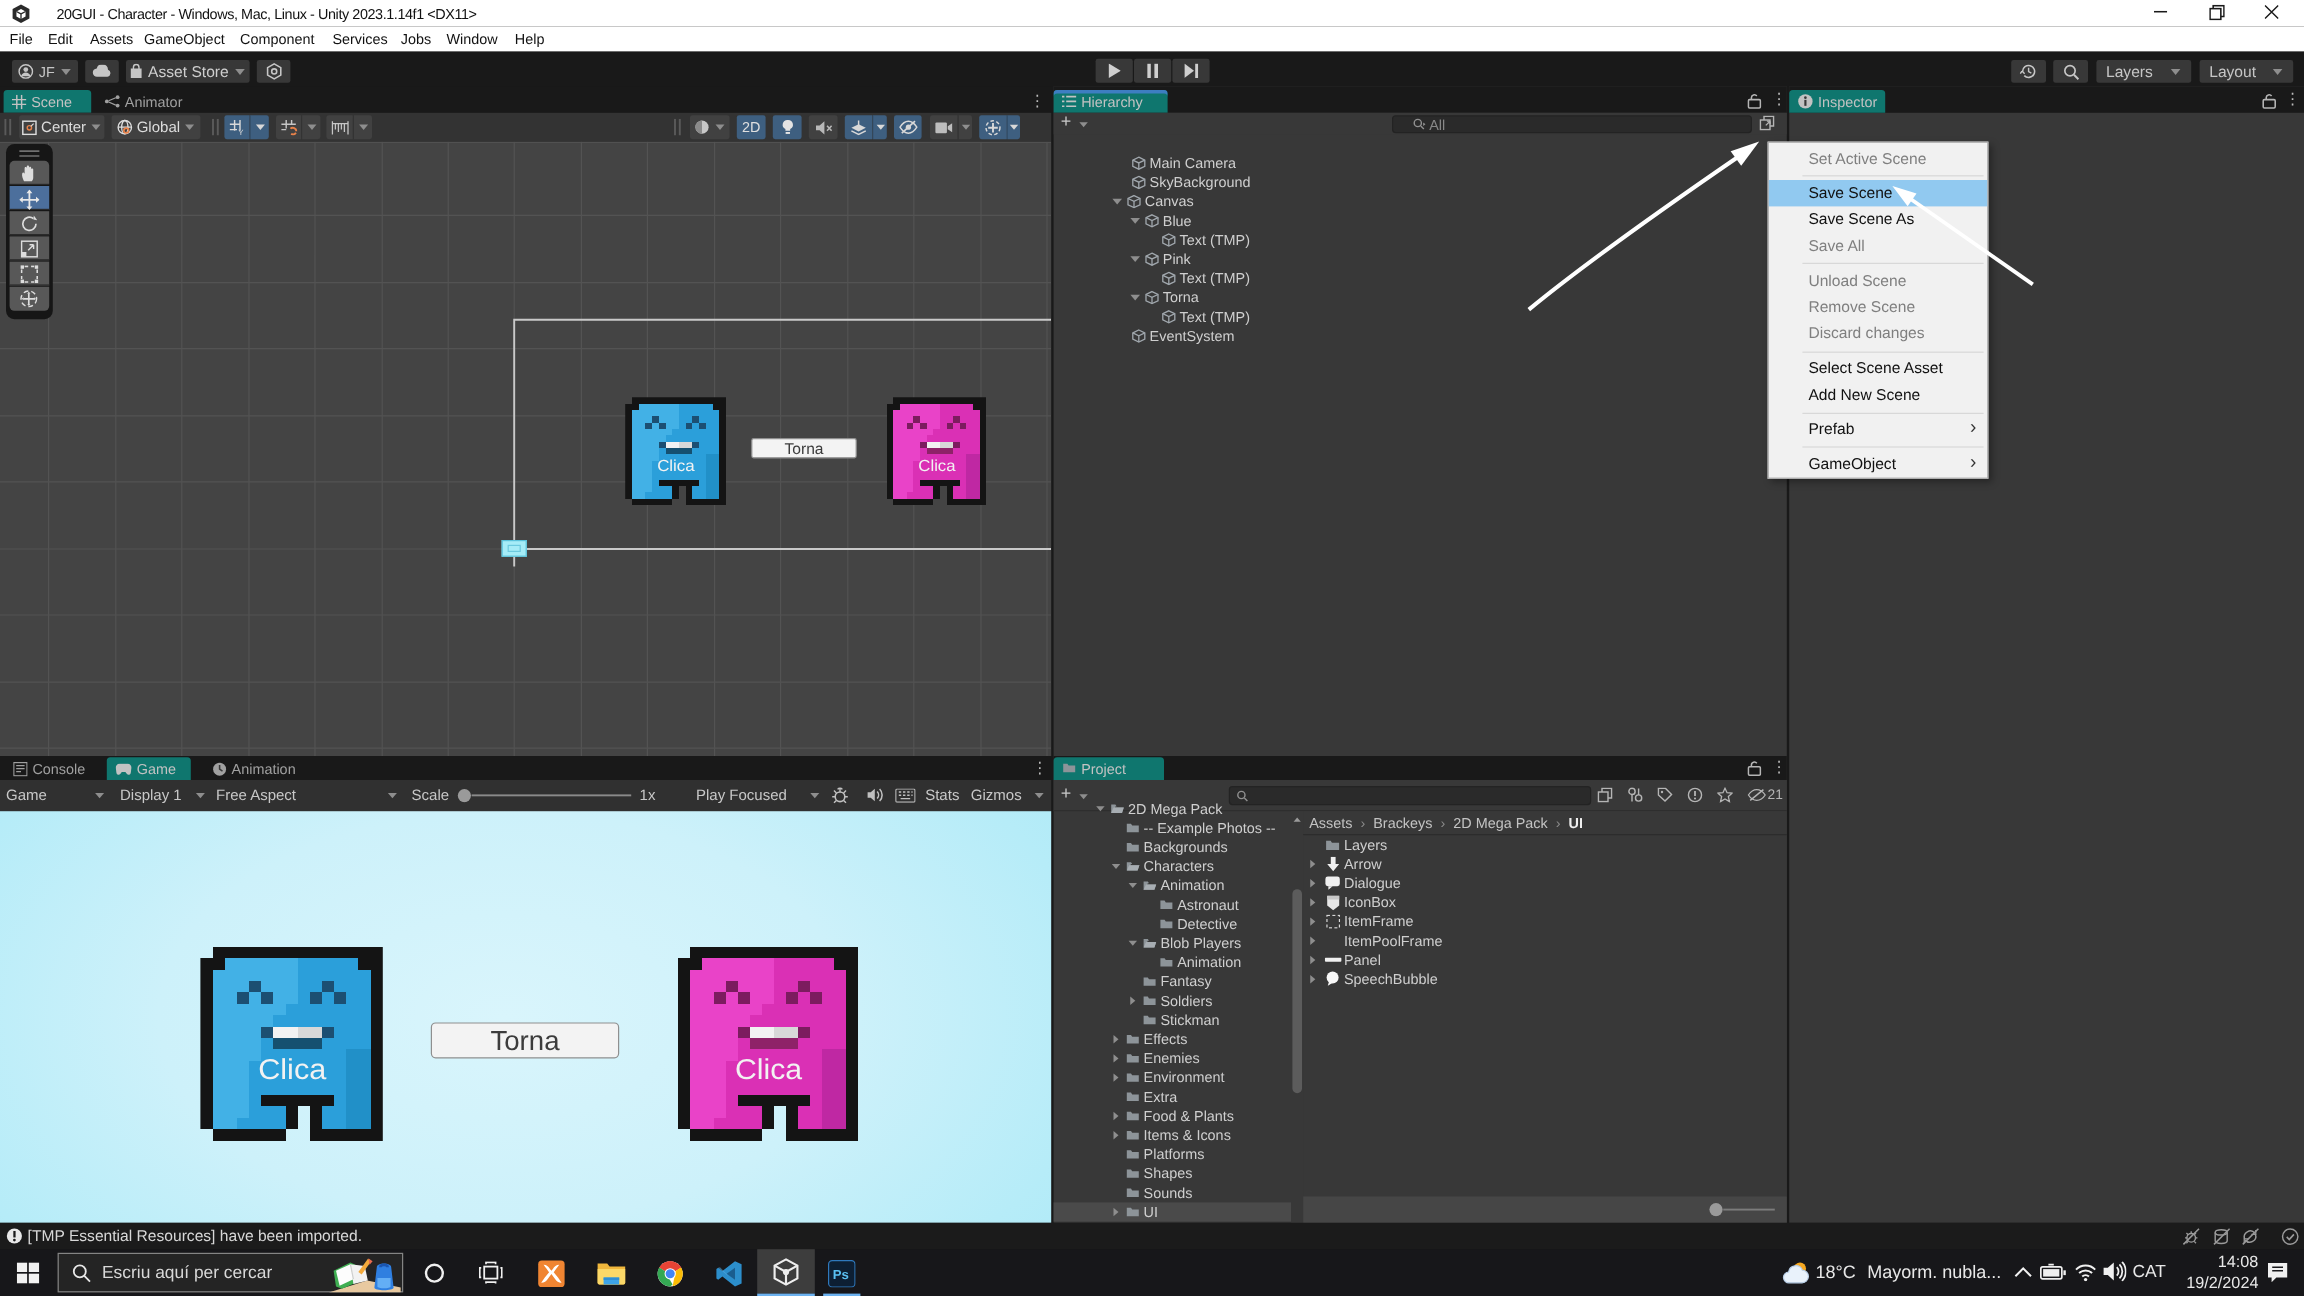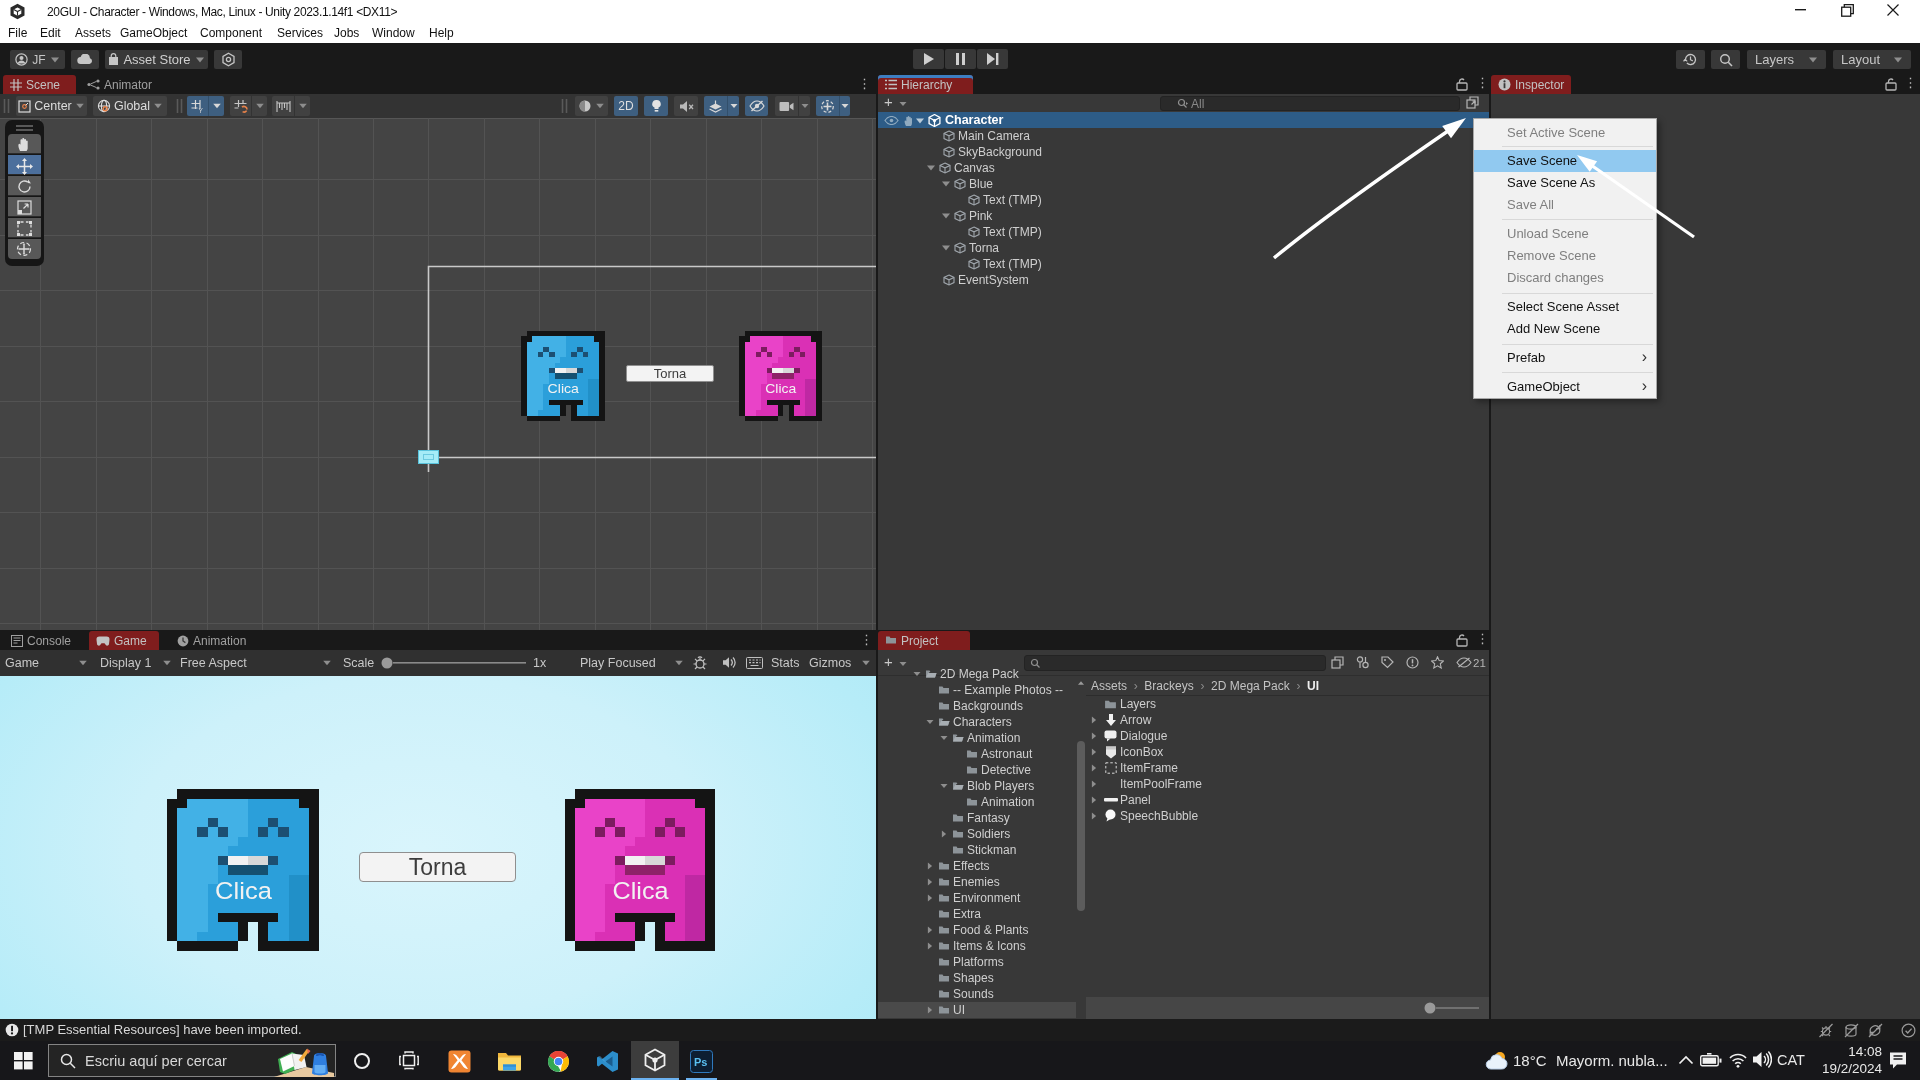--- a/index.html
+++ b/index.html
@@ -6,21 +6,21 @@
 #root{position:relative;width:1920px;height:1080px}
 
 #titlebar{left:0;top:0;width:1920px;height:22px;background:#fff;color:#111}
 #menubar{left:0;top:22px;width:1920px;height:21px;background:#fff;color:#111}
 .menuitem{position:absolute;top:4px;font-size:12px;color:#111}
 
 #unitybar{left:0;top:43px;width:1920px;height:29px;background:#191919}
 .tbtn{position:absolute;top:7px;height:19px;background:#383838;border-radius:2px;color:#c6c6c6;font-size:12px;display:flex;align-items:center;justify-content:center}
 
 .tabbar{position:absolute;background:#191919}
-.tab{position:absolute;top:3px;height:19px;background:#7f1d1d;border-radius:3px 3px 0 0;color:#c2c2c2;font-size:12px;display:flex;align-items:center;padding:0 7px;gap:4px}
+.tab{position:absolute;top:3px;height:19px;background:#0f766e;border-radius:3px 3px 0 0;color:#c2c2c2;font-size:12px;display:flex;align-items:center;padding:0 7px;gap:4px}
 .tab.inactive{background:transparent;color:#a0a0a0}
 .panel{position:absolute;background:#383838}
 .row{position:absolute;height:16px;display:flex;align-items:center;color:#cfcfcf;font-size:12px;white-space:nowrap}
 .karet{width:0;height:0;border-left:5px solid transparent;border-right:5px solid transparent;border-top:6px solid #8e8e8e;display:inline-block}
 .karet.r{border-top:5px solid transparent;border-bottom:5px solid transparent;border-left:6px solid #8e8e8e;border-right:none}
 .sbox{position:absolute;background:#2a2a2a;border:1px solid #232323;border-radius:3px;color:#888;font-size:12px;display:flex;align-items:center}
 
 #scenecontent{left:0;top:118px;width:876px;height:512px;background:#444444;overflow:hidden}
 
 #gamecontent{left:0;top:676px;width:876px;height:343px;background:radial-gradient(ellipse 640px 380px at 48% 50%,#d9f5fc 0%,#cdf1fa 45%,#b6ecf8 78%,#aae8f6 100%);overflow:hidden}
@@ -615,36 +615,20 @@
             <circle cx="4.5" cy="4.5" r="3" fill="none" stroke="#909090" stroke-width="1.2"></circle>
             <path d="M7 7l2.5 2.5" stroke="#909090" stroke-width="1.2"></path>
             <path d="M9 4l2 1.5-2 1.5" fill="#909090"></path>
           </svg>All</div>
     <svg class="ico" style="left:588px;top:2px" width="13" height="13" viewBox="0 0 13 13">
           <rect x="1" y="4" width="8" height="8" fill="none" stroke="#b5b5b5" stroke-width="1.2"></rect>
           <path d="M4 4V1h8v8H9" fill="none" stroke="#b5b5b5" stroke-width="1.2"></path>
           <path d="M5.5 8.5 9 5M9 5H6.4M9 5v2.6" stroke="#b5b5b5" stroke-width="1.1" fill="none"></path>
         </svg>
   </div>
-  <div class="row" style="left:0;top:40px;width:611px;background:#2d5c87;color:#fff;font-weight:bold">
-    <svg class="ico" style="left:6px;top:4px" width="15" height="9" viewBox="0 0 15 9">
-          <path d="M1 4.5C3 1.5 5 0.5 7.5 0.5S12 1.5 14 4.5C12 7.5 10 8.5 7.5 8.5S3 7.5 1 4.5Z" fill="none" stroke="#90aabf" stroke-width="1.2"></path>
-          <circle cx="7.5" cy="4.5" r="1.8" fill="#90aabf"></circle>
-        </svg>
-    <svg class="ico" style="left:25px;top:3px" width="12" height="12" viewBox="0 0 12 12">
-          <path d="M3 11c-.8-1.6-1.7-3.8-1.3-5 .3-.8 1.2-.6 1.6.2V2.6c0-1.1 1.5-1.1 1.5 0V1.7c0-1.1 1.5-1.1 1.5 0v.9c0-1 1.4-1 1.4 0v1c0-.9 1.3-.9 1.3 0V8c0 1.2-.4 2.2-1 3Z" fill="#90aabf"></path>
-        </svg>
-    <span class="karet" style="position:absolute;left:37px;top:6px;transform:scale(.8);border-top-color:#b9cbd9"></span>
-    <svg class="ico" style="left:50px;top:2px" width="13" height="13" viewBox="0 0 12 12">
-          <path d="M6 0.5L11 3.2 11 8.8 6 11.5 1 8.8 1 3.2Z" fill="none" stroke="#fff" stroke-width="1.2"></path>
-          <path d="M1 3.2L6 6 11 3.2M6 6L6 11.5" stroke="#fff" stroke-width="1.2" fill="none"></path>
-          <circle cx="6" cy="6" r="1.5" fill="#fff"></circle>
-        </svg>
-    <span style="margin-left:67px;font-size:12.5px">Character</span>
-  </div>
   <div class="row" style="left:65px;top:56px">
         <svg width="12" height="12" viewBox="0 0 12 12">
           <use href="#cube"></use>
         </svg>
         <span style="margin-left:3px">Main Camera</span>
       </div>
   <div class="row" style="left:65px;top:72px">
         <svg width="12" height="12" viewBox="0 0 12 12">
           <use href="#cube"></use>
         </svg>

